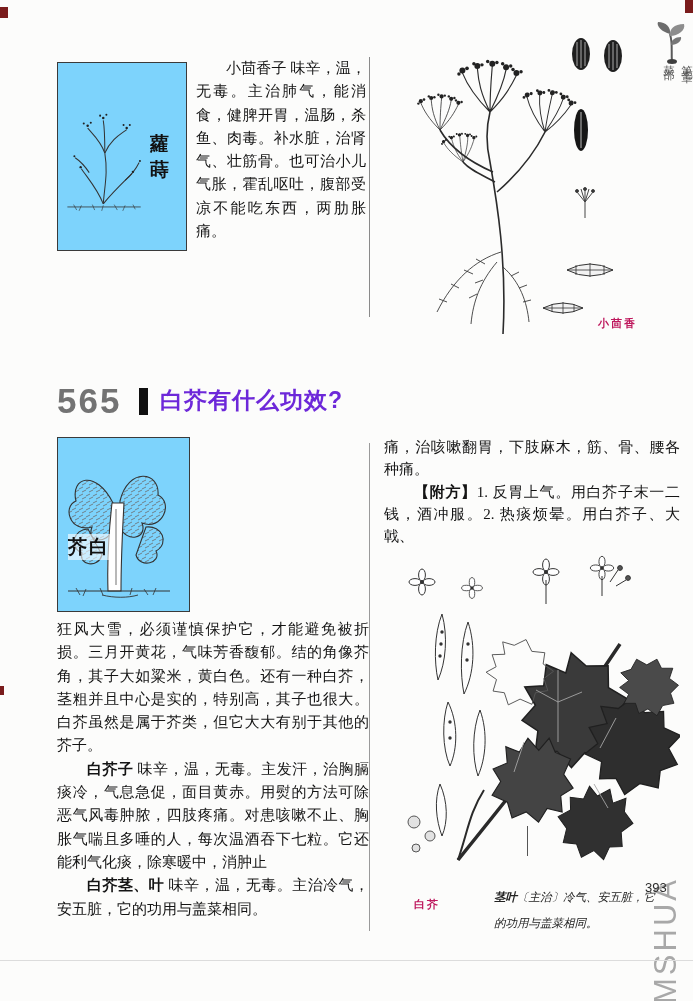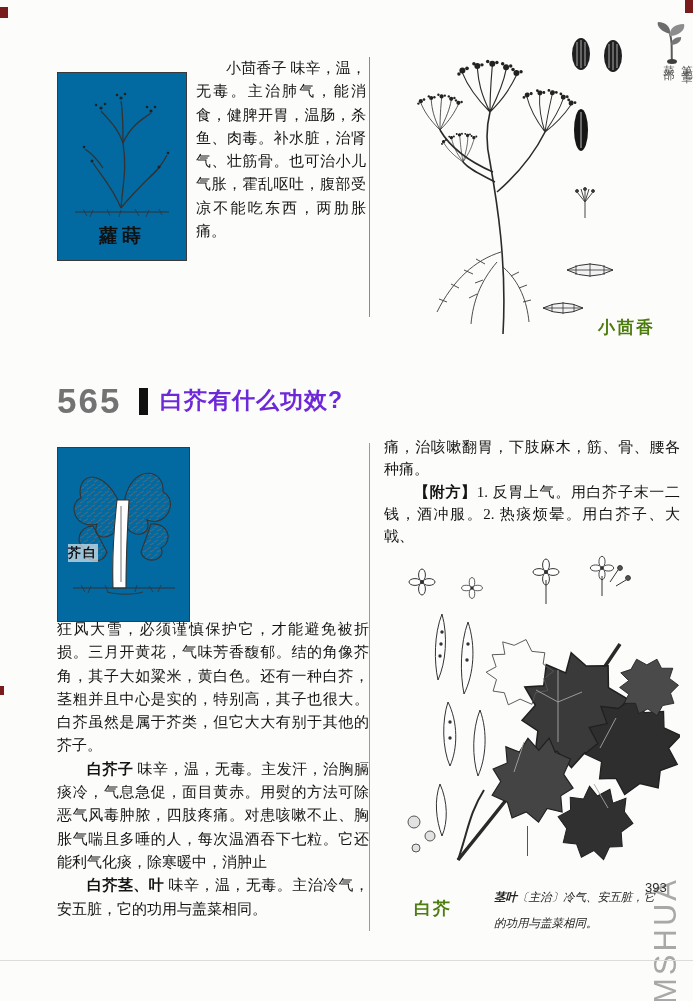--- a/index.html
+++ b/index.html
@@ -15,22 +15,22 @@
   
   .margin-nav{
     position:absolute;left:660px;top:56px;
     writing-mode:vertical-rl;text-orientation:upright;
     font-family:"Liberation Serif",serif;
     font-size:11.5px;color:#555;letter-spacing:3px;line-height:18px;
   }
   .margin-nav span{display:block;margin-bottom:14px;}
   
   .illo-box{
-    position:absolute;border:1.5px solid #3a3a3a;background:#0369a1;
-    display:flex;flex-direction:column;align-items:center;justify-content:flex-start;margin-top:10px;
+    position:absolute;border:1.5px solid #3a3a3a;background:#7dd3fc;
+    display:flex;align-items:center;justify-content:flex-start;
   }
   .illo-box .box-label{
     font-weight:bold;font-size:19px;letter-spacing:4px;color:#111;
     font-family:"Liberation Serif",serif;
   }
   
   .body-text{
     position:absolute;text-align:justify;text-justify:inter-character;
     font-size:15px;line-height:23.3px;color:#141414;
   }
@@ -43,42 +43,42 @@
     font-family:"Liberation Sans","DejaVu Sans",sans-serif;
     font-weight:bold;font-size:35px;letter-spacing:2px;color:#737373;
   }
   .q-bar{position:absolute;left:139px;top:388px;width:9px;height:27px;background:#101010;}
   .q-title{
     position:absolute;left:160px;top:385px;margin:0;
     font-family:"Liberation Sans","DejaVu Sans",sans-serif;
     font-weight:bold;font-size:23px;color:#6d28d9;letter-spacing:1px;
   }
   .fig-label{
-    position:absolute;font-weight:bold;font-size:17px;color:#4d7c0f;letter-spacing:2px;
+    position:absolute;font-weight:bold;font-size:11px;color:#be185d;letter-spacing:2px;
   }
   .divider{position:absolute;width:1px;background:#8a8a8a;}
   .caption{
     position:absolute;left:494px;top:884px;width:162px;
     font-size:11.5px;line-height:26px;font-style:italic;color:#222;
   }
   .caption b{font-style:italic;}
   .pointer-line{position:absolute;left:527px;top:826px;width:1px;height:30px;background:#555;}
   .watermark{
     position:absolute;left:648px;top:1004px;width:175px;height:40px;
     transform:rotate(-90deg);transform-origin:0 0;
     font-family:"Liberation Sans","DejaVu Sans",sans-serif;
     font-size:31px;color:#a8a8a8;letter-spacing:3px;
   }
   .page-number{
     position:absolute;left:645px;top:880px;
     font-family:"Liberation Sans",sans-serif;font-size:13px;font-weight:normal;color:#2b2b2b;
   }
   .bottom-rule{position:absolute;left:0;top:960px;width:693px;height:1px;background:#dcdcdc;}
   .box2-label{
-    position:absolute;left:10px;top:96px;font-weight:bold;font-size:13px;
+    position:absolute;left:10px;top:96px;font-weight:bold;font-size:19px;
     letter-spacing:2px;color:#111;background:rgba(255,255,255,.6);
   }
 </style>
 </head>
 <body>
 
 <div class="page">
 
   <div class="mark" style="left:0;top:7px;width:8px;height:11px;"></div>
   <div class="mark" style="left:685px;top:0;width:8px;height:13px;"></div>

